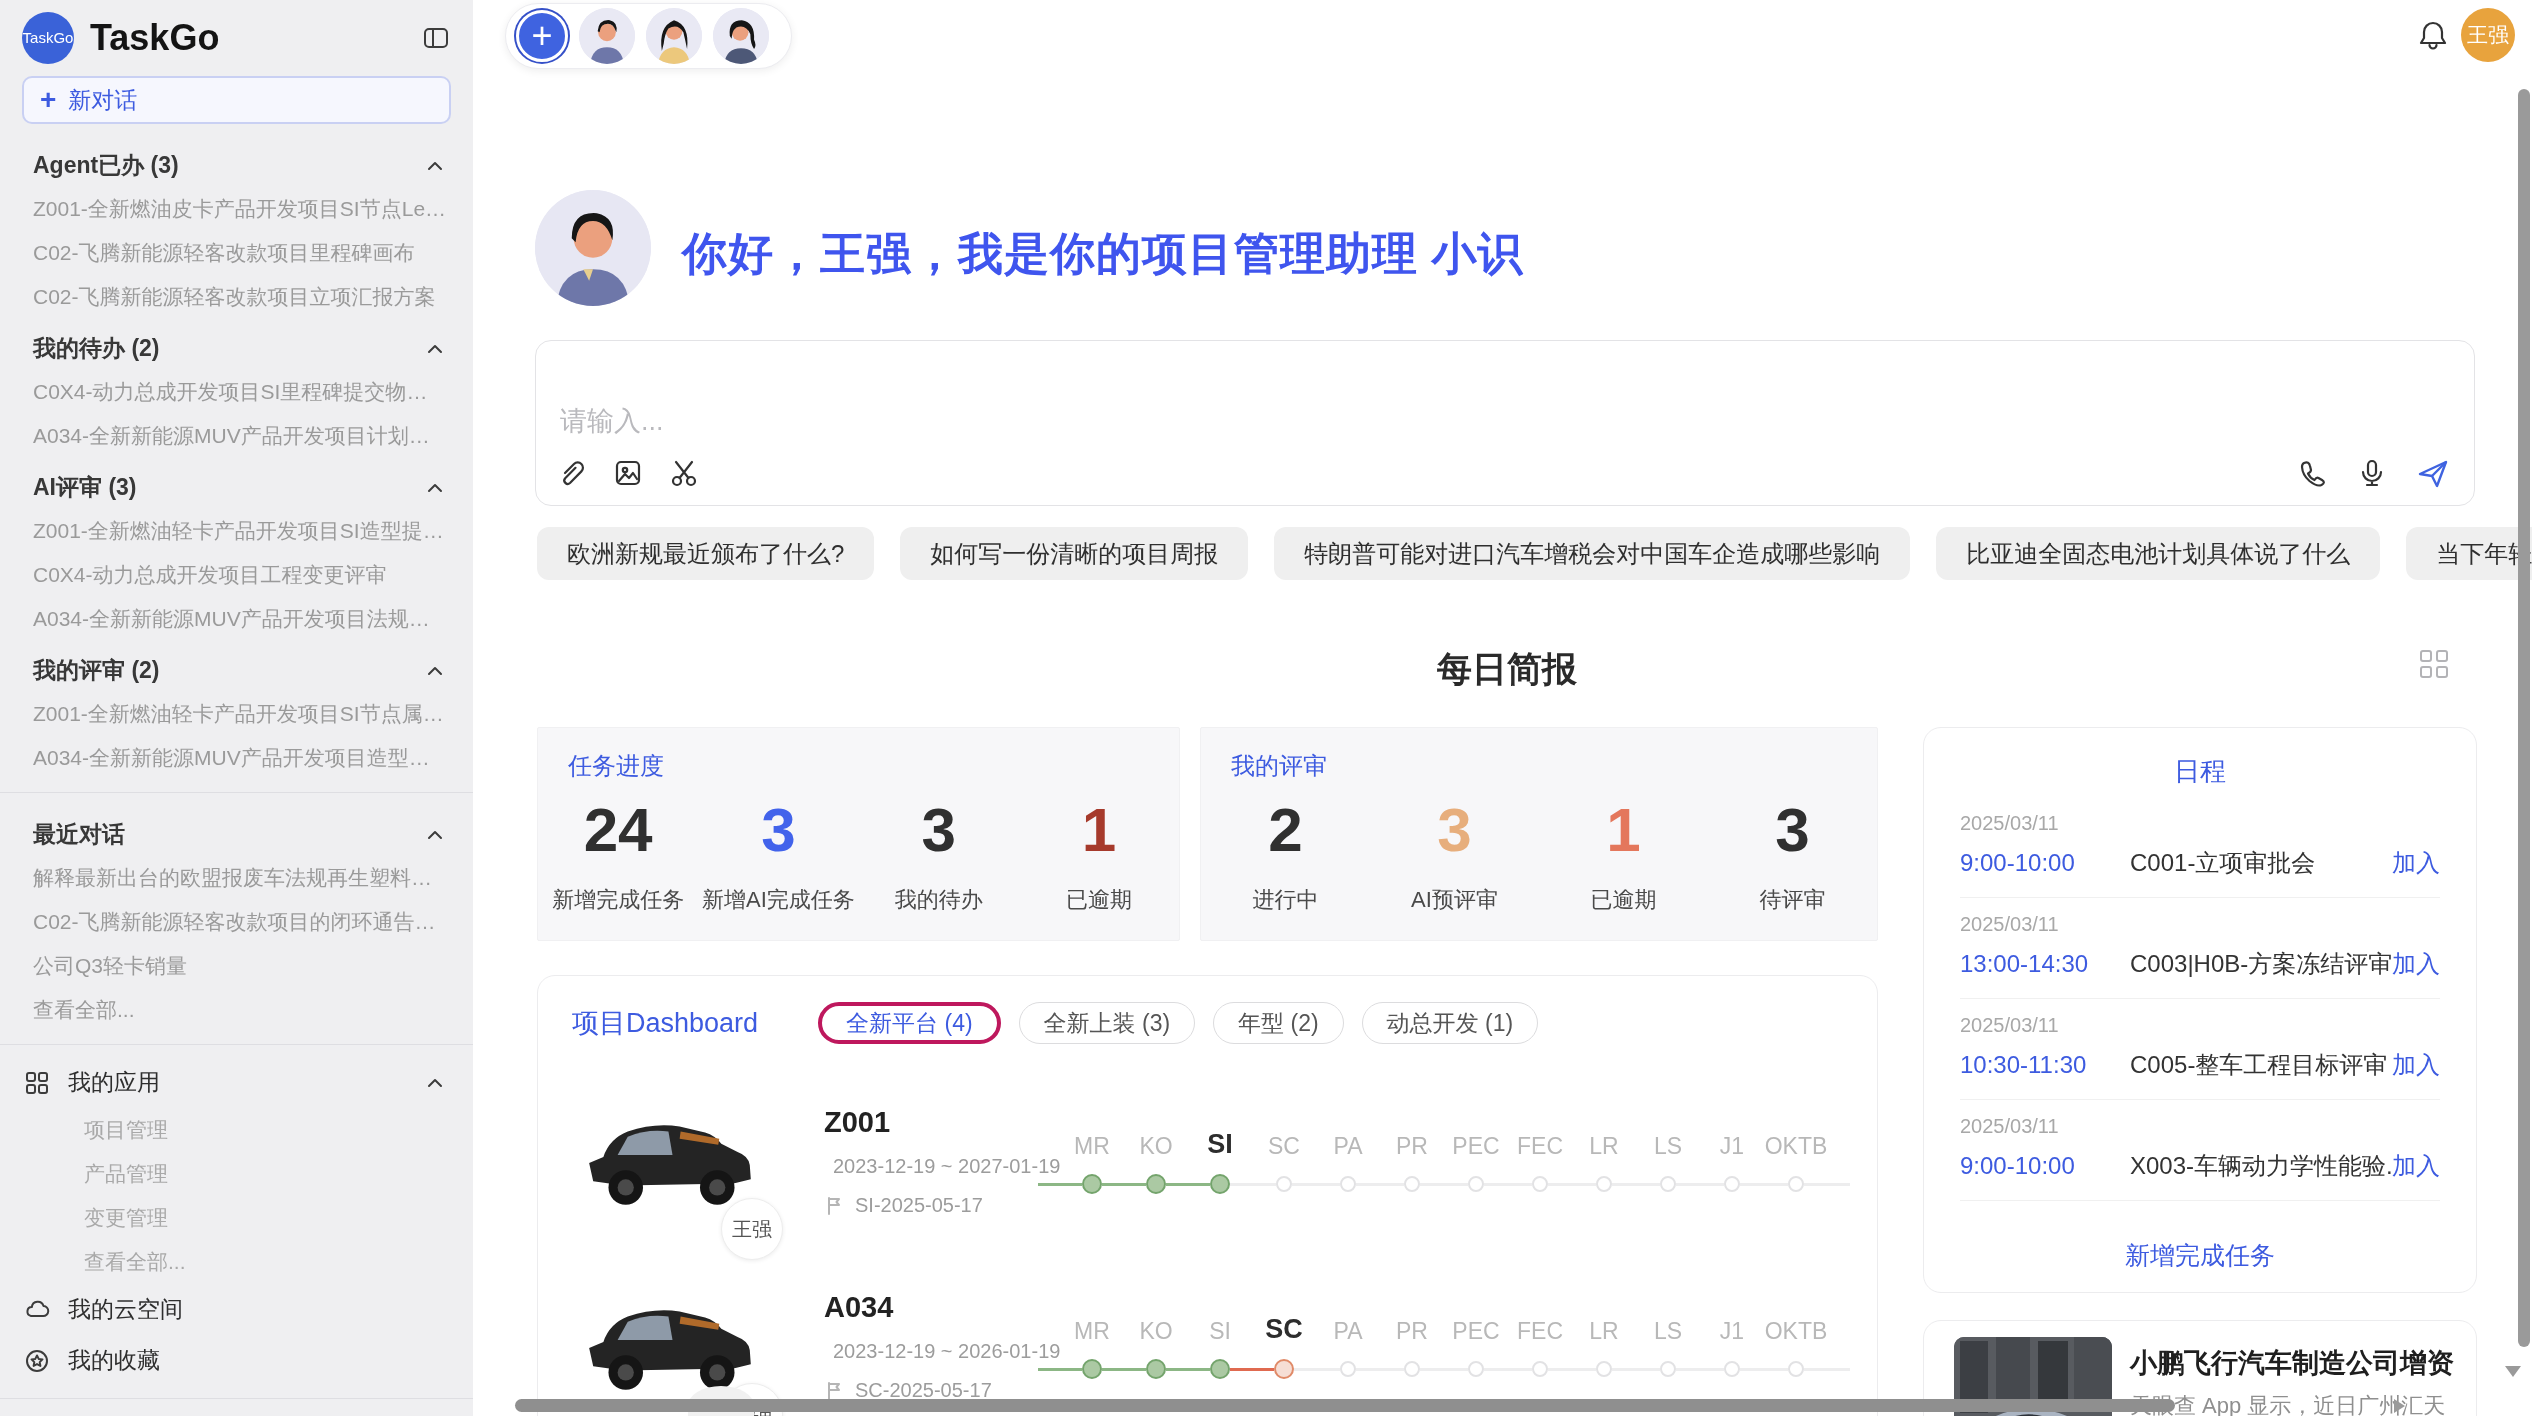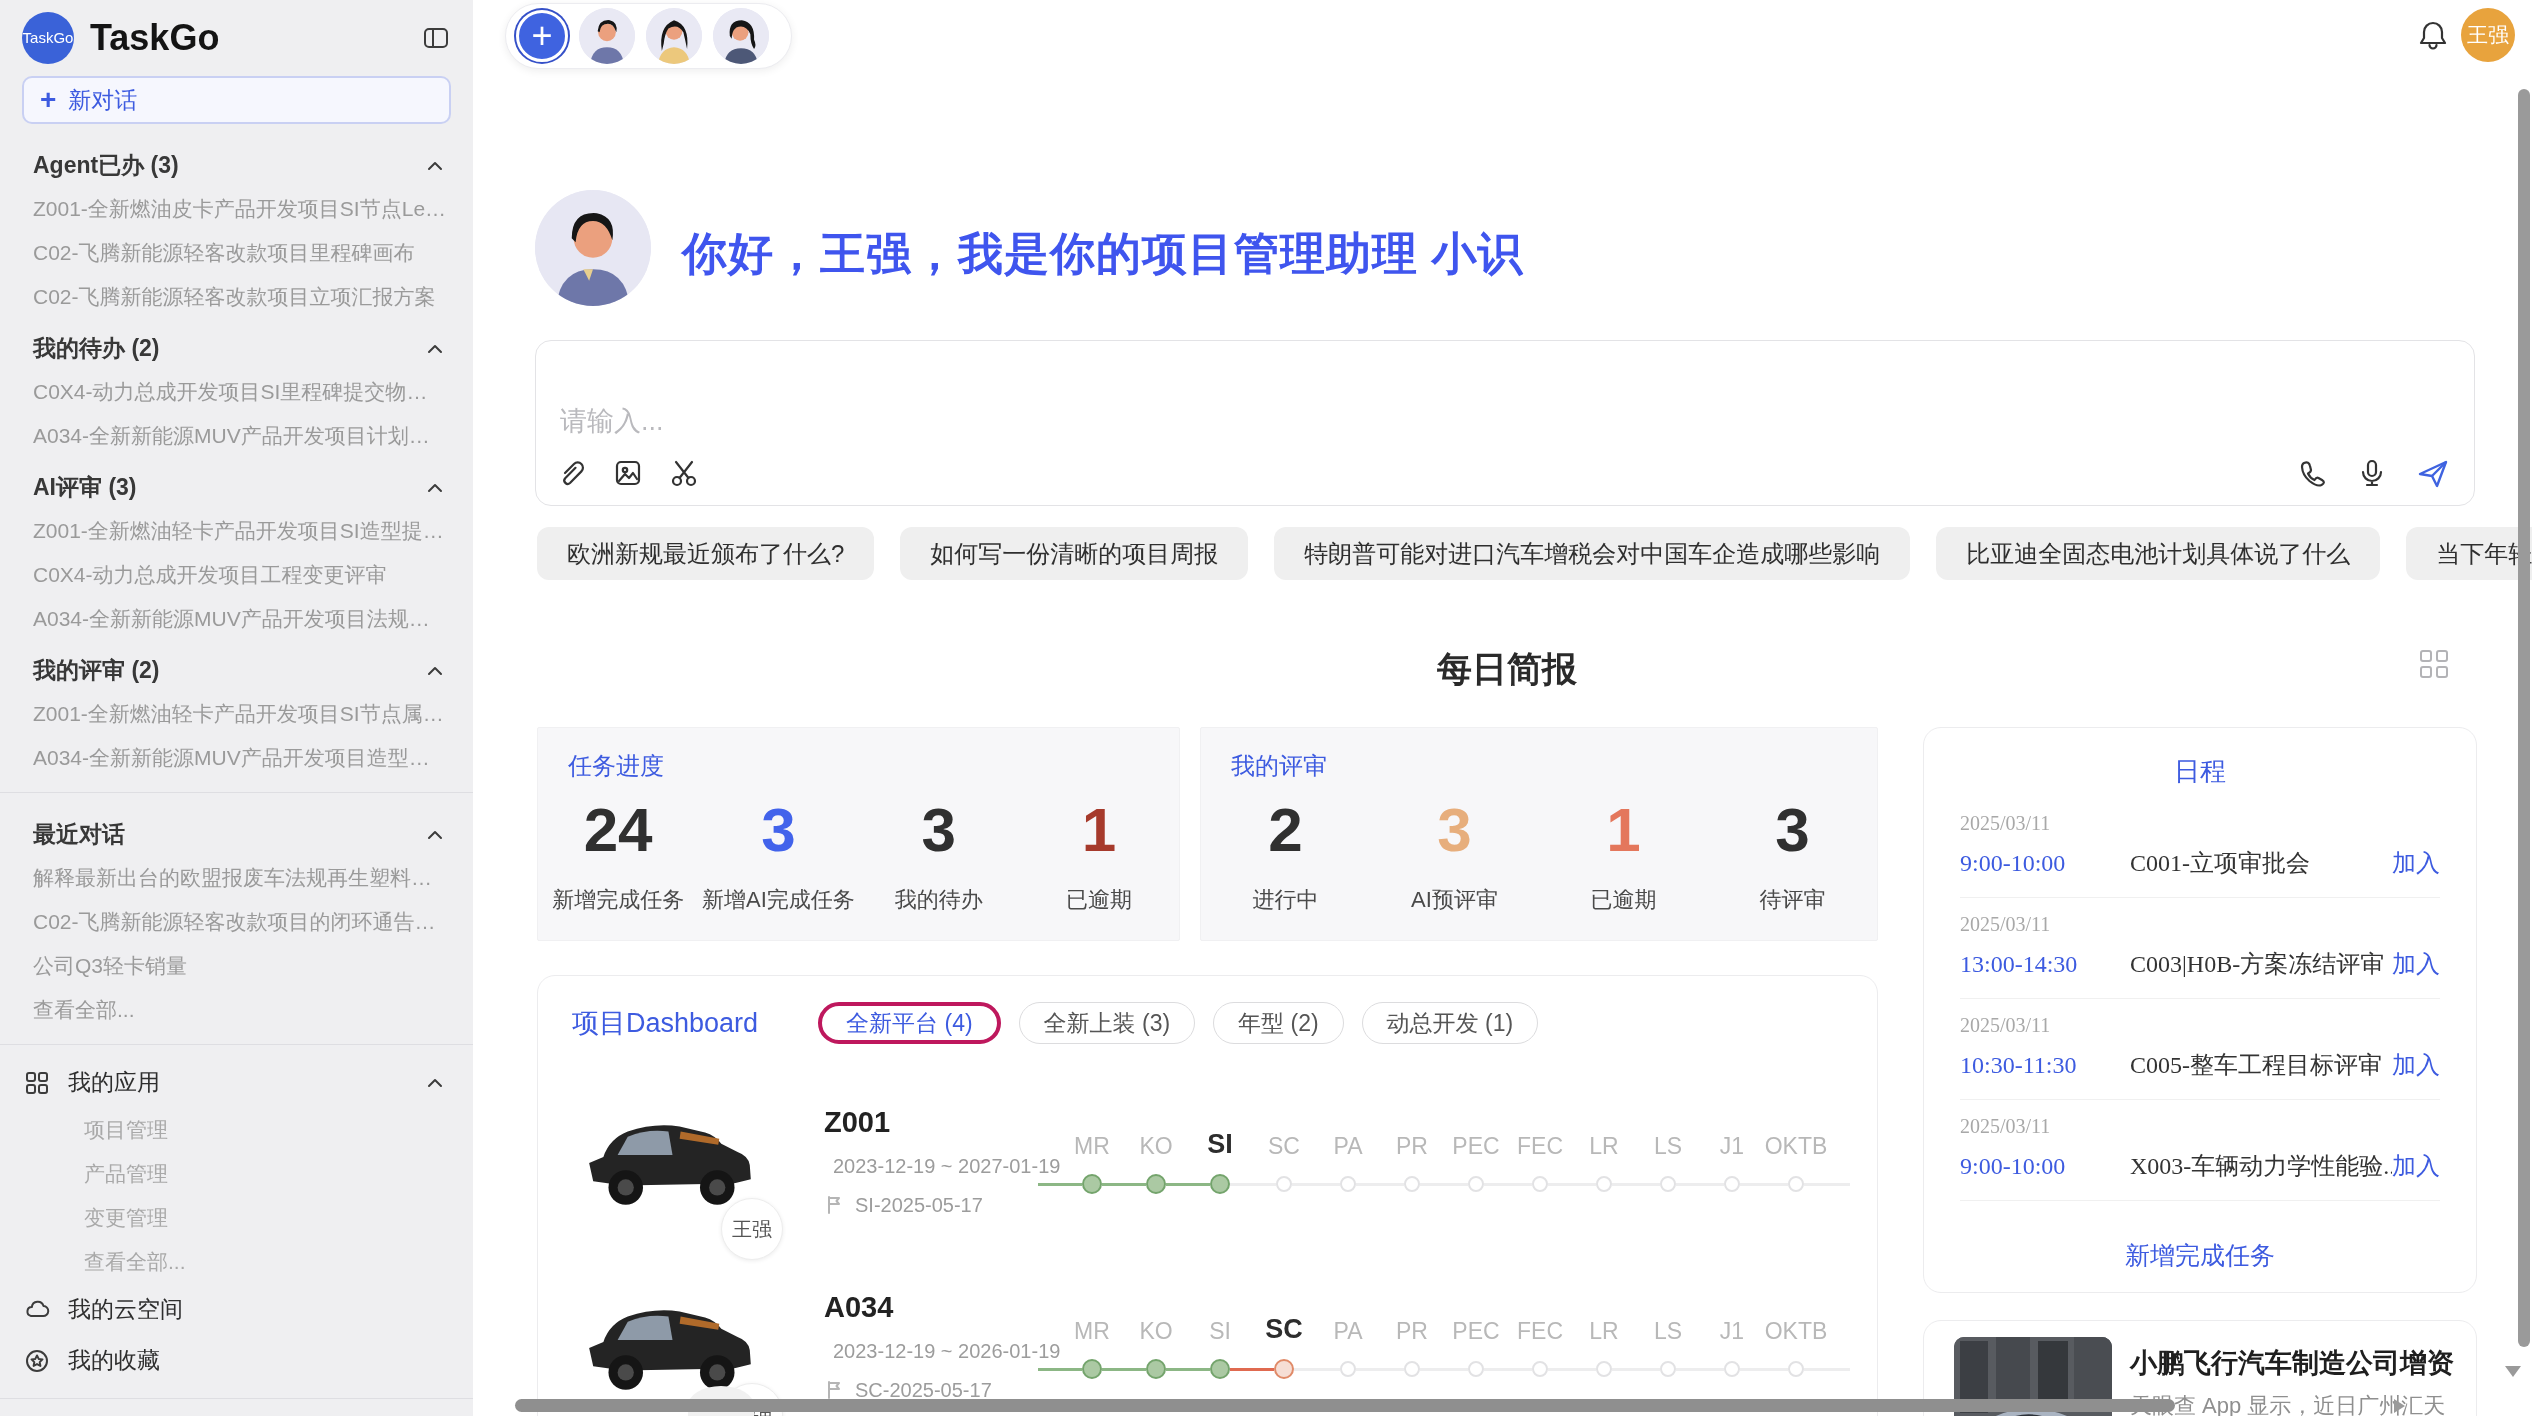--- a/index.html
+++ b/index.html
@@ -65,37 +65,37 @@
   .dash-title { font-size:27px; color:#3d5be0; }
   .dash-filters { display:flex; gap:18px; margin-left:60px; }
   .filter { height:42px; padding:0 24px; border:1px solid #dcdcde; border-radius:21px; font-size:23px; color:#555; display:flex; align-items:center; background:#fff; cursor:pointer; }
   .filter.active { border:4px solid #be185d; color:#3d5be0; }
   .proj-row { position:relative; height:185px; }
   .proj-row.first { margin-top:38px; }
   .truck { position:absolute; left:45px; top:16px; width:178px; height:122px; }
   .badge { position:absolute; left:183px; top:116px; width:62px; height:62px; border-radius:50%; background:#fff; border:1px solid #ededed; box-shadow:0 1px 4px rgba(0,0,0,.08); display:flex; align-items:center; justify-content:center; font-size:20px; color:#555; }
   .pinfo { position:absolute; left:286px; top:24px; width:230px; }
   .pcode { font-size:29px; font-weight:bold; color:#222; }
-  .pmeta { display:flex; gap:9px; margin-top:16px; font-size:20px; color:#9c9c9c; white-space:nowrap; }
+  .pmeta { display:flex; align-items:center; gap:9px; margin-top:16px; font-size:20px; color:#9c9c9c; white-space:nowrap; }
   .ms-row { position:absolute; left:500px; top:40px; display:flex; }
   .lead, .tail { width:22px; height:3px; margin-top:61px; }
   .ms-cell { width:64px; display:flex; flex-direction:column; align-items:center; }
   .ms-label { height:38px; font-size:23px; color:#b8b8b8; display:flex; align-items:flex-end; justify-content:center; }
   .lab-cur { color:#2d2d2d; font-weight:bold; font-size:27px; }
   .ms-track { display:flex; align-items:center; height:26px; margin-top:11px; width:100%; }
   .half { flex:1; height:3px; }
   .seg-green { background:#8cb785; } .seg-red { background:#e06a50; } .seg-gray { background:#ededee; }
   .dot { flex:none; border-radius:50%; }
   .dot-done { width:20px; height:20px; background:#abc9a3; border:2px solid #74a46c; }
   .dot-todo { width:16px; height:16px; background:#fff; border:2px solid #e2e2e4; }
   .dot-over { width:20px; height:20px; background:#f6ded5; border:2px solid #e08a68; }
   .row3-hint { position:absolute; left:150px; top:410px; width:66px; height:40px; border-radius:50% 50% 0 0; background:#f1f1f1; }
 
   
-  .sch-card { position:absolute; left:1923px; top:727px; width:554px; height:566px; background:#fff; border:1px solid #ececee; border-radius:18px;font-family:Liberation Serif, serif; }
+  .sch-card { position:absolute; left:1923px; top:727px; width:554px; height:566px; background:#fff; border:1px solid #ececee; border-radius:18px; }
   .sch-title { text-align:center; margin-top:26px; font-size:26px; color:#3d5be0; }
   .sch-list { margin:8px 36px 0; }
   .sch-entry { height:101px; border-bottom:1px solid #f0f0f0; padding-top:15px; }
   .sch-date { font-size:20px; color:#a8a8a8; }
   .sch-row { display:flex; align-items:center; margin-top:12px; font-size:24px; }
   .sch-time { color:#3d5be0; width:170px; }
   .sch-name { flex:1; color:#333; white-space:nowrap; overflow:hidden; }
   .sch-join { color:#3d5be0; cursor:pointer; }
   .sch-footer { position:absolute; left:0; right:0; bottom:20px; text-align:center; font-size:25px; color:#3d5be0; cursor:pointer; }
 

